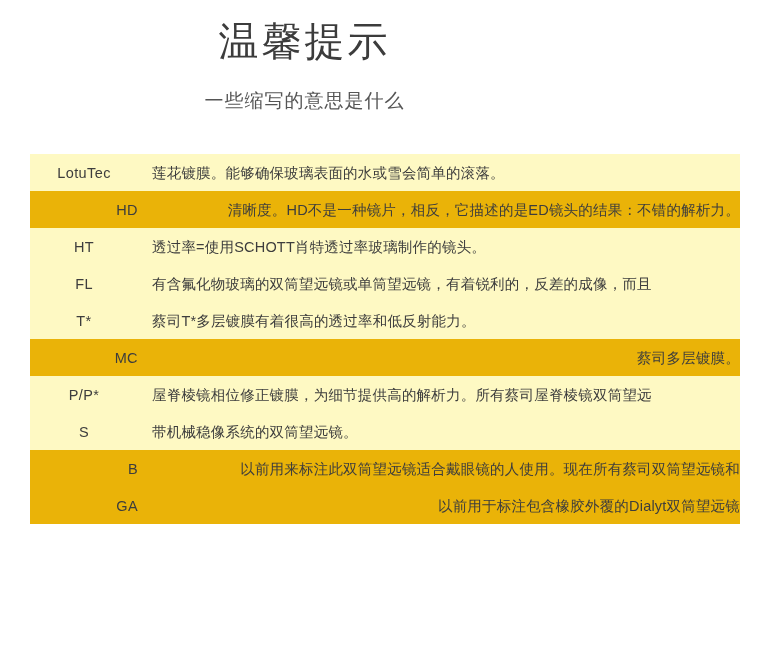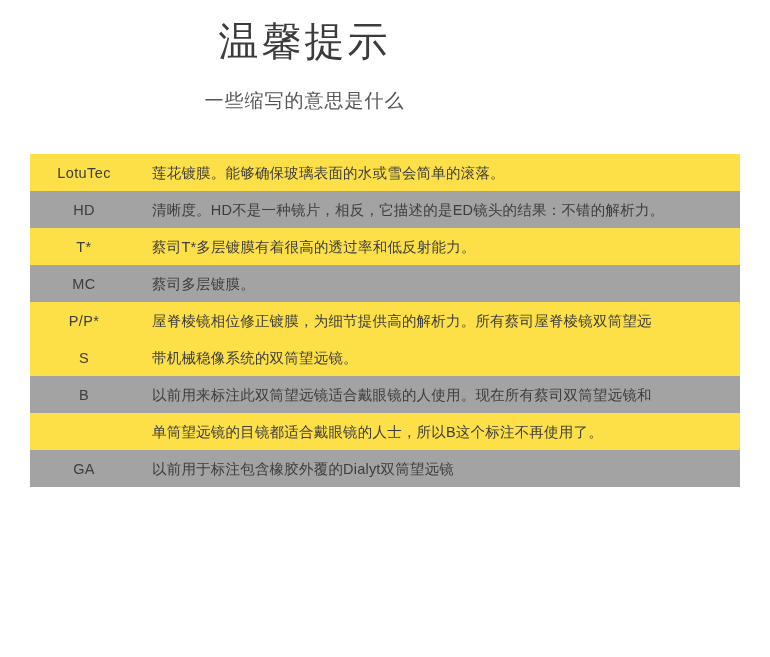--- a/index.html
+++ b/index.html
@@ -40,24 +40,25 @@
     margin: 18px 0 0 0;
     font-weight: normal;
   }
   .table {
     margin: 38px 30px 0 30px;
     width: 710px;
     border-collapse: collapse;
     table-layout: fixed;
   }
   .table tr.shaded td {
-    background: #fde047;
+    background: #fef9c3;
   }
   .table tr.plain td {
-    background: #a3a3a3;
+    background: #eab308;
+    text-align: right;
   }
   .table td {
     vertical-align: middle;
     font-size: 14.5px;
     color: #3d3d3d;
     height: 37px;
     padding: 0;
   }
   .table td.term {
     width: 108px;
@@ -85,43 +86,47 @@
     <tbody>
       <tr class="shaded">
         <td class="term">LotuTec</td>
         <td class="desc">莲花镀膜。能够确保玻璃表面的水或雪会简单的滚落。</td>
       </tr>
       <tr class="plain">
         <td class="term">HD</td>
         <td class="desc">清晰度。HD不是一种镜片，相反，它描述的是ED镜头的结果：不错的解析力。</td>
       </tr>
       <tr class="shaded">
+        <td class="term">HT</td>
+        <td class="desc">透过率=使用SCHOTT肖特透过率玻璃制作的镜头。</td>
+      </tr>
+      <tr class="shaded">
+        <td class="term">FL</td>
+        <td class="desc">有含氟化物玻璃的双筒望远镜或单筒望远镜，有着锐利的，反差的成像，而且</td>
+      </tr>
+      <tr class="shaded">
         <td class="term">T*</td>
         <td class="desc">蔡司T*多层镀膜有着很高的透过率和低反射能力。</td>
       </tr>
       <tr class="plain">
         <td class="term">MC</td>
         <td class="desc">蔡司多层镀膜。</td>
       </tr>
       <tr class="shaded">
         <td class="term">P/P*</td>
         <td class="desc">屋脊棱镜相位修正镀膜，为细节提供高的解析力。所有蔡司屋脊棱镜双筒望远</td>
       </tr>
       <tr class="shaded">
         <td class="term">S</td>
         <td class="desc">带机械稳像系统的双筒望远镜。</td>
       </tr>
       <tr class="plain">
         <td class="term">B</td>
         <td class="desc">以前用来标注此双筒望远镜适合戴眼镜的人使用。现在所有蔡司双筒望远镜和</td>
       </tr>
-      <tr class="shaded">
-        <td class="term"></td>
-        <td class="desc">单筒望远镜的目镜都适合戴眼镜的人士，所以B这个标注不再使用了。</td>
-      </tr>
       <tr class="plain">
         <td class="term">GA</td>
         <td class="desc">以前用于标注包含橡胶外覆的Dialyt双筒望远镜</td>
       </tr>
     </tbody>
   </table>
 
 </div>
 
 </body></html>

